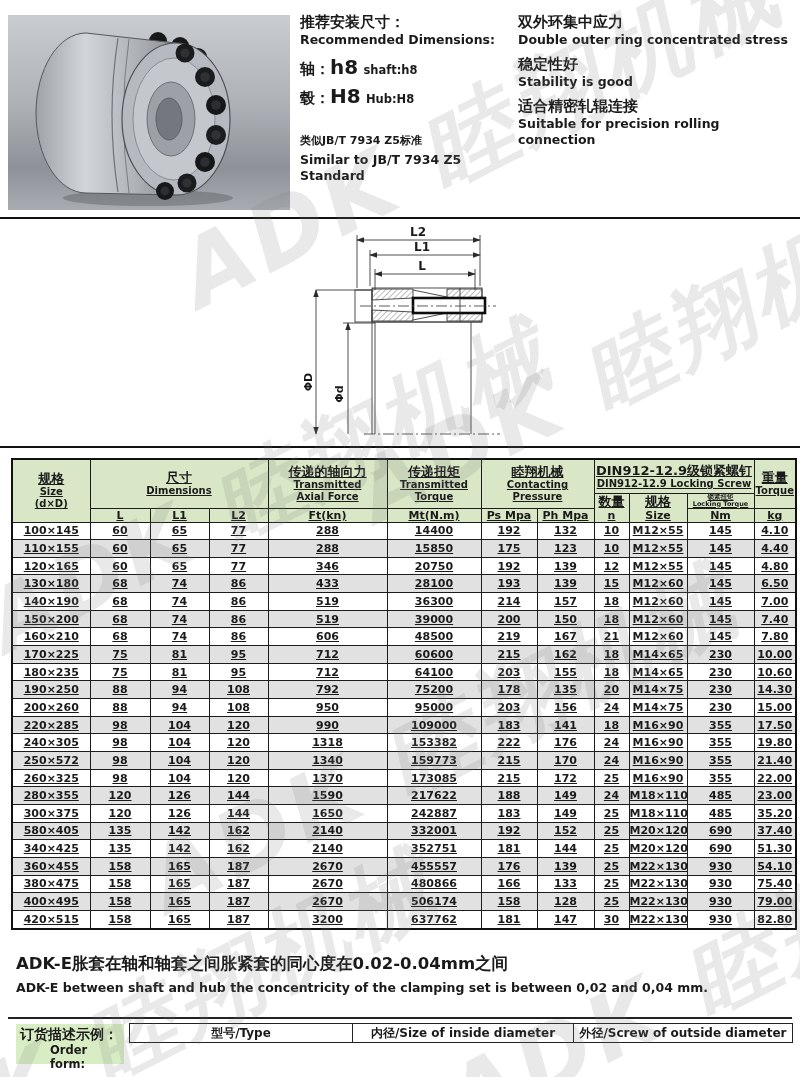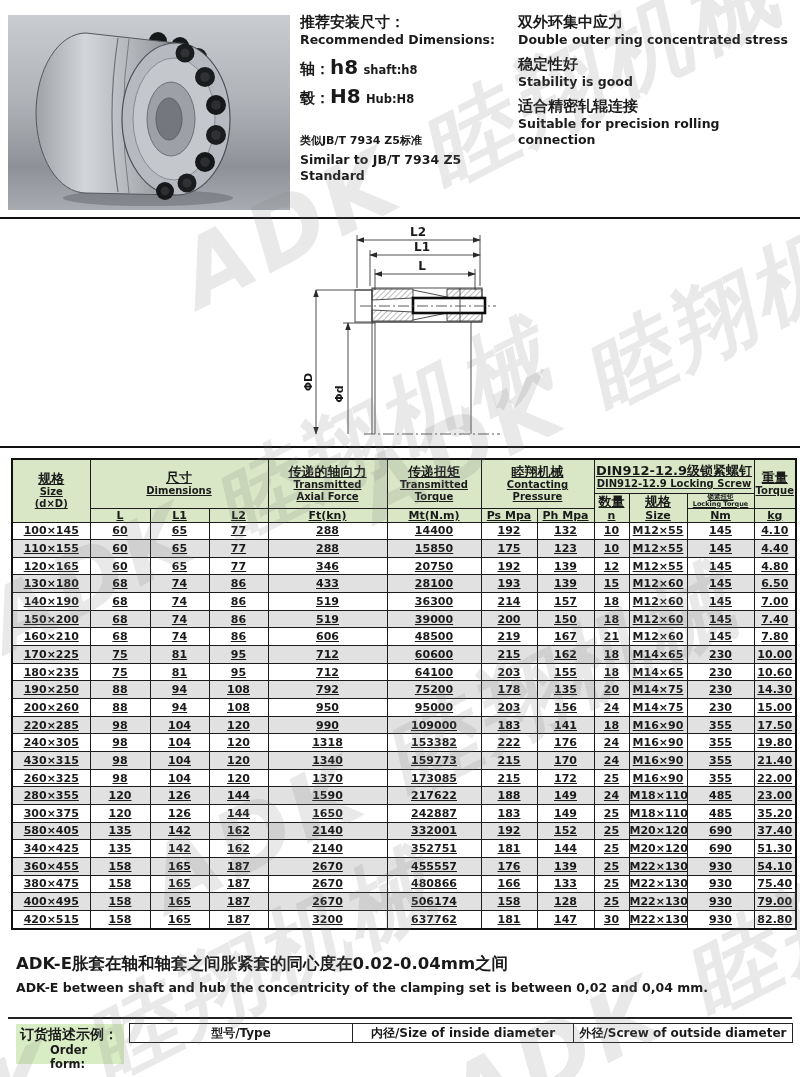--- a/index.html
+++ b/index.html
@@ -492,21 +492,21 @@
             <td>1318</td>
             <td>153382</td>
             <td>222</td>
             <td>176</td>
             <td>24</td>
             <td>M16×90</td>
             <td>355</td>
             <td>19.80</td>
           </tr>
           <tr class="alt">
-            <td>430×315</td>
+            <td>250×572</td>
             <td>98</td>
             <td>104</td>
             <td>120</td>
             <td>1340</td>
             <td>159773</td>
             <td>215</td>
             <td>170</td>
             <td>24</td>
             <td>M16×90</td>
             <td>355</td>

